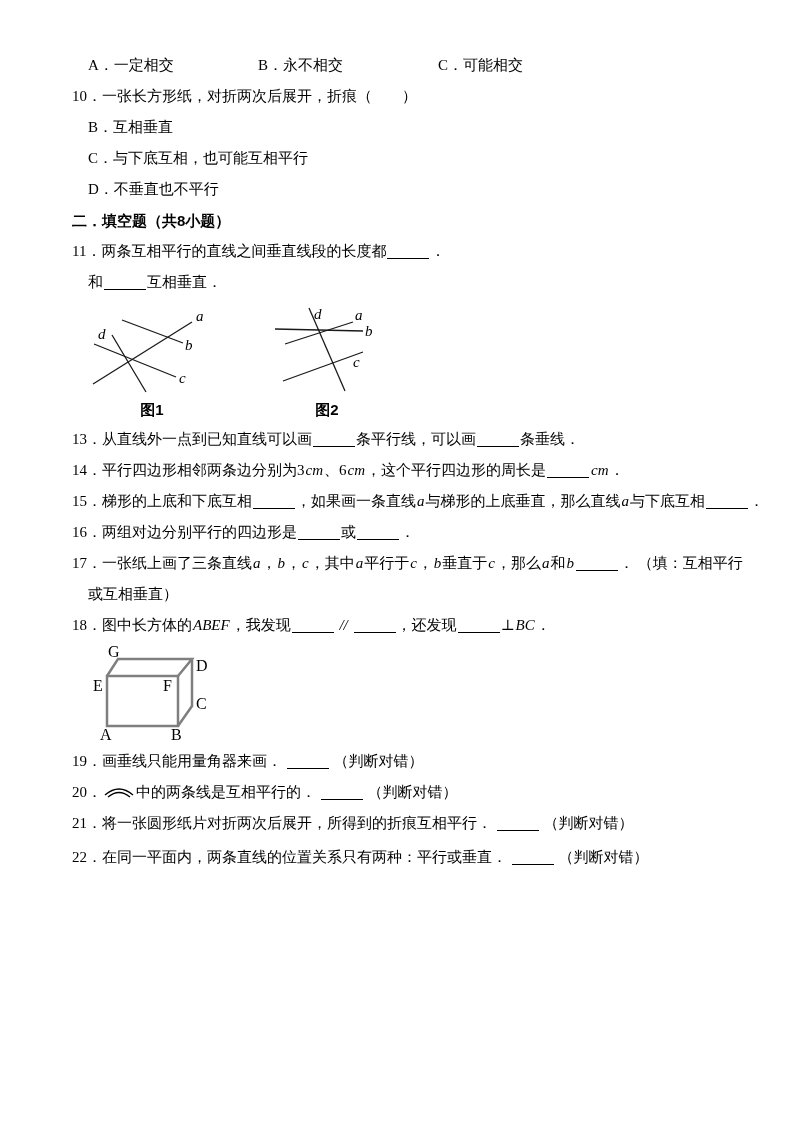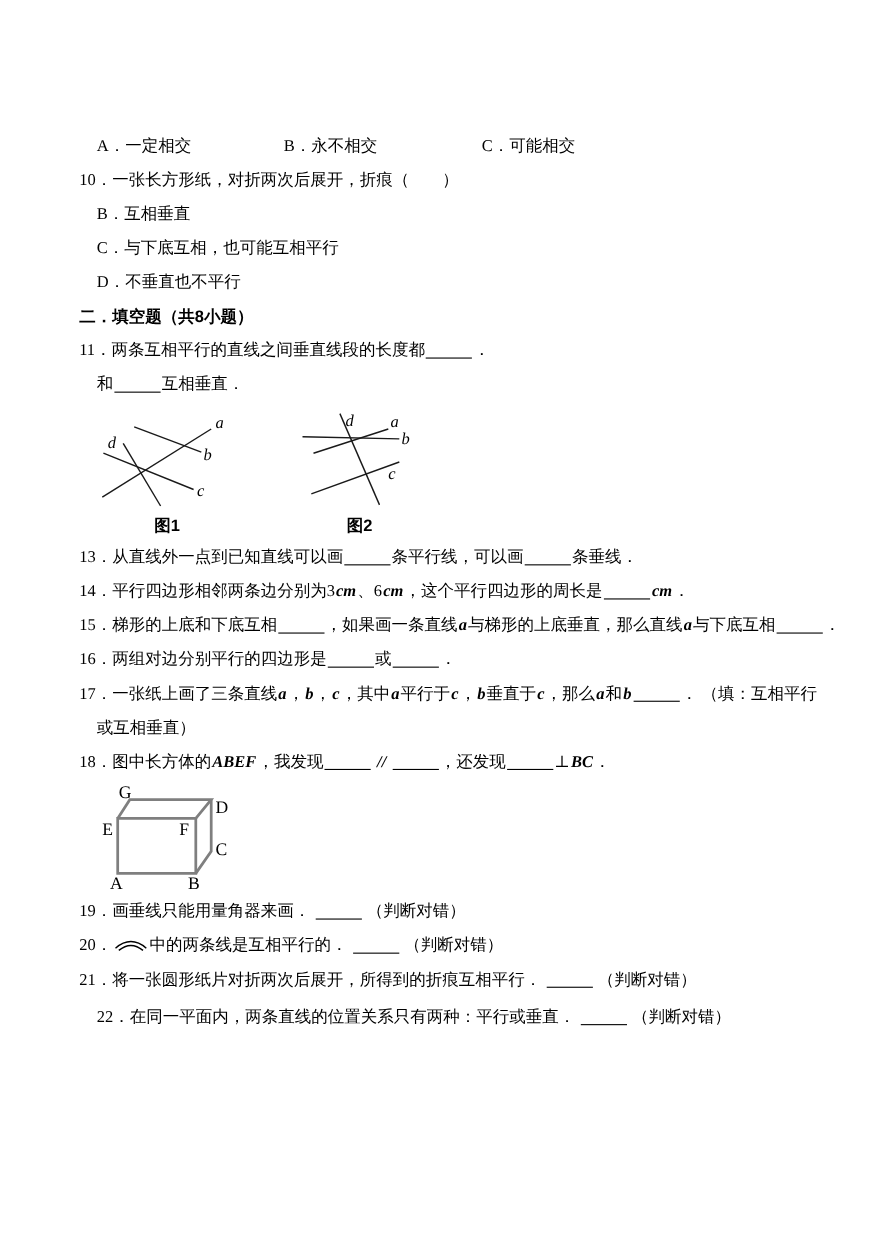--- a/index.html
+++ b/index.html
@@ -5,47 +5,47 @@
   html,body{margin:0;padding:0;background:#e8e8e8;}
   .page{
     position:relative;
     width:793px;height:1122px;
     margin:0 auto;
     background:#ffffff;
     color:#000;
     font-family:"Liberation Serif","DejaVu Serif",serif;
     font-size:15px;
     box-sizing:border-box;
-    padding:118px 16px 0 72px;
+    padding:50px 16px 0 72px;
     overflow:hidden;
   }
   .line{height:31px;line-height:31px;white-space:nowrap;}
   .row-choices{position:relative;height:31px;}
   .row-choices .choice{position:absolute;top:0;line-height:31px;white-space:pre;}
   .opt{padding-left:16px;}
   .indent{padding-left:16px;}
   .section{font-weight:bold;font-family:"Liberation Sans","DejaVu Sans",sans-serif;}
   .txt{white-space:pre;}
-  .it{font-style:italic;white-space:pre;padding:0 1px;font-weight:bold;}
+  .it{font-style:italic;white-space:pre;padding:0 1px;}
   .blank{
     display:inline-block;width:42px;height:12px;
     border-bottom:1px solid #000;vertical-align:-3px;margin:0 1px;
   }
   .arcs svg{vertical-align:-1px;margin:0 2px;}
   .figrow{position:relative;height:126px;}
   .cubrow{position:relative;height:105px;}
   .fig{position:absolute;top:5px;}
   .cub{position:absolute;top:2px;left:13px;}
   .fline{stroke:#1a1a1a;stroke-width:1.3;}
   .flbl{font-style:italic;font-size:15px;fill:#000;}
   .fcap{font-weight:bold;font-size:15px;fill:#000;text-anchor:middle;
         font-family:"Liberation Sans","DejaVu Sans",sans-serif;}
   .cedge{stroke:#7f7f7f;stroke-width:2.5;fill:none;stroke-linejoin:miter;}
   .clbl{font-size:16px;fill:#000;}
-  .q22{margin-top:3px;margin-left:16px;}
+  .q22{margin-top:3px;}
 </style>
 </head>
 <body>
 
 <div class="page">
 
   <div class="row-choices">
     <span class="choice" style="left:16px">A．一定相交</span>
     <span class="choice" style="left:186px">B．永不相交</span>
     <span class="choice" style="left:366px">C．可能相交</span>

